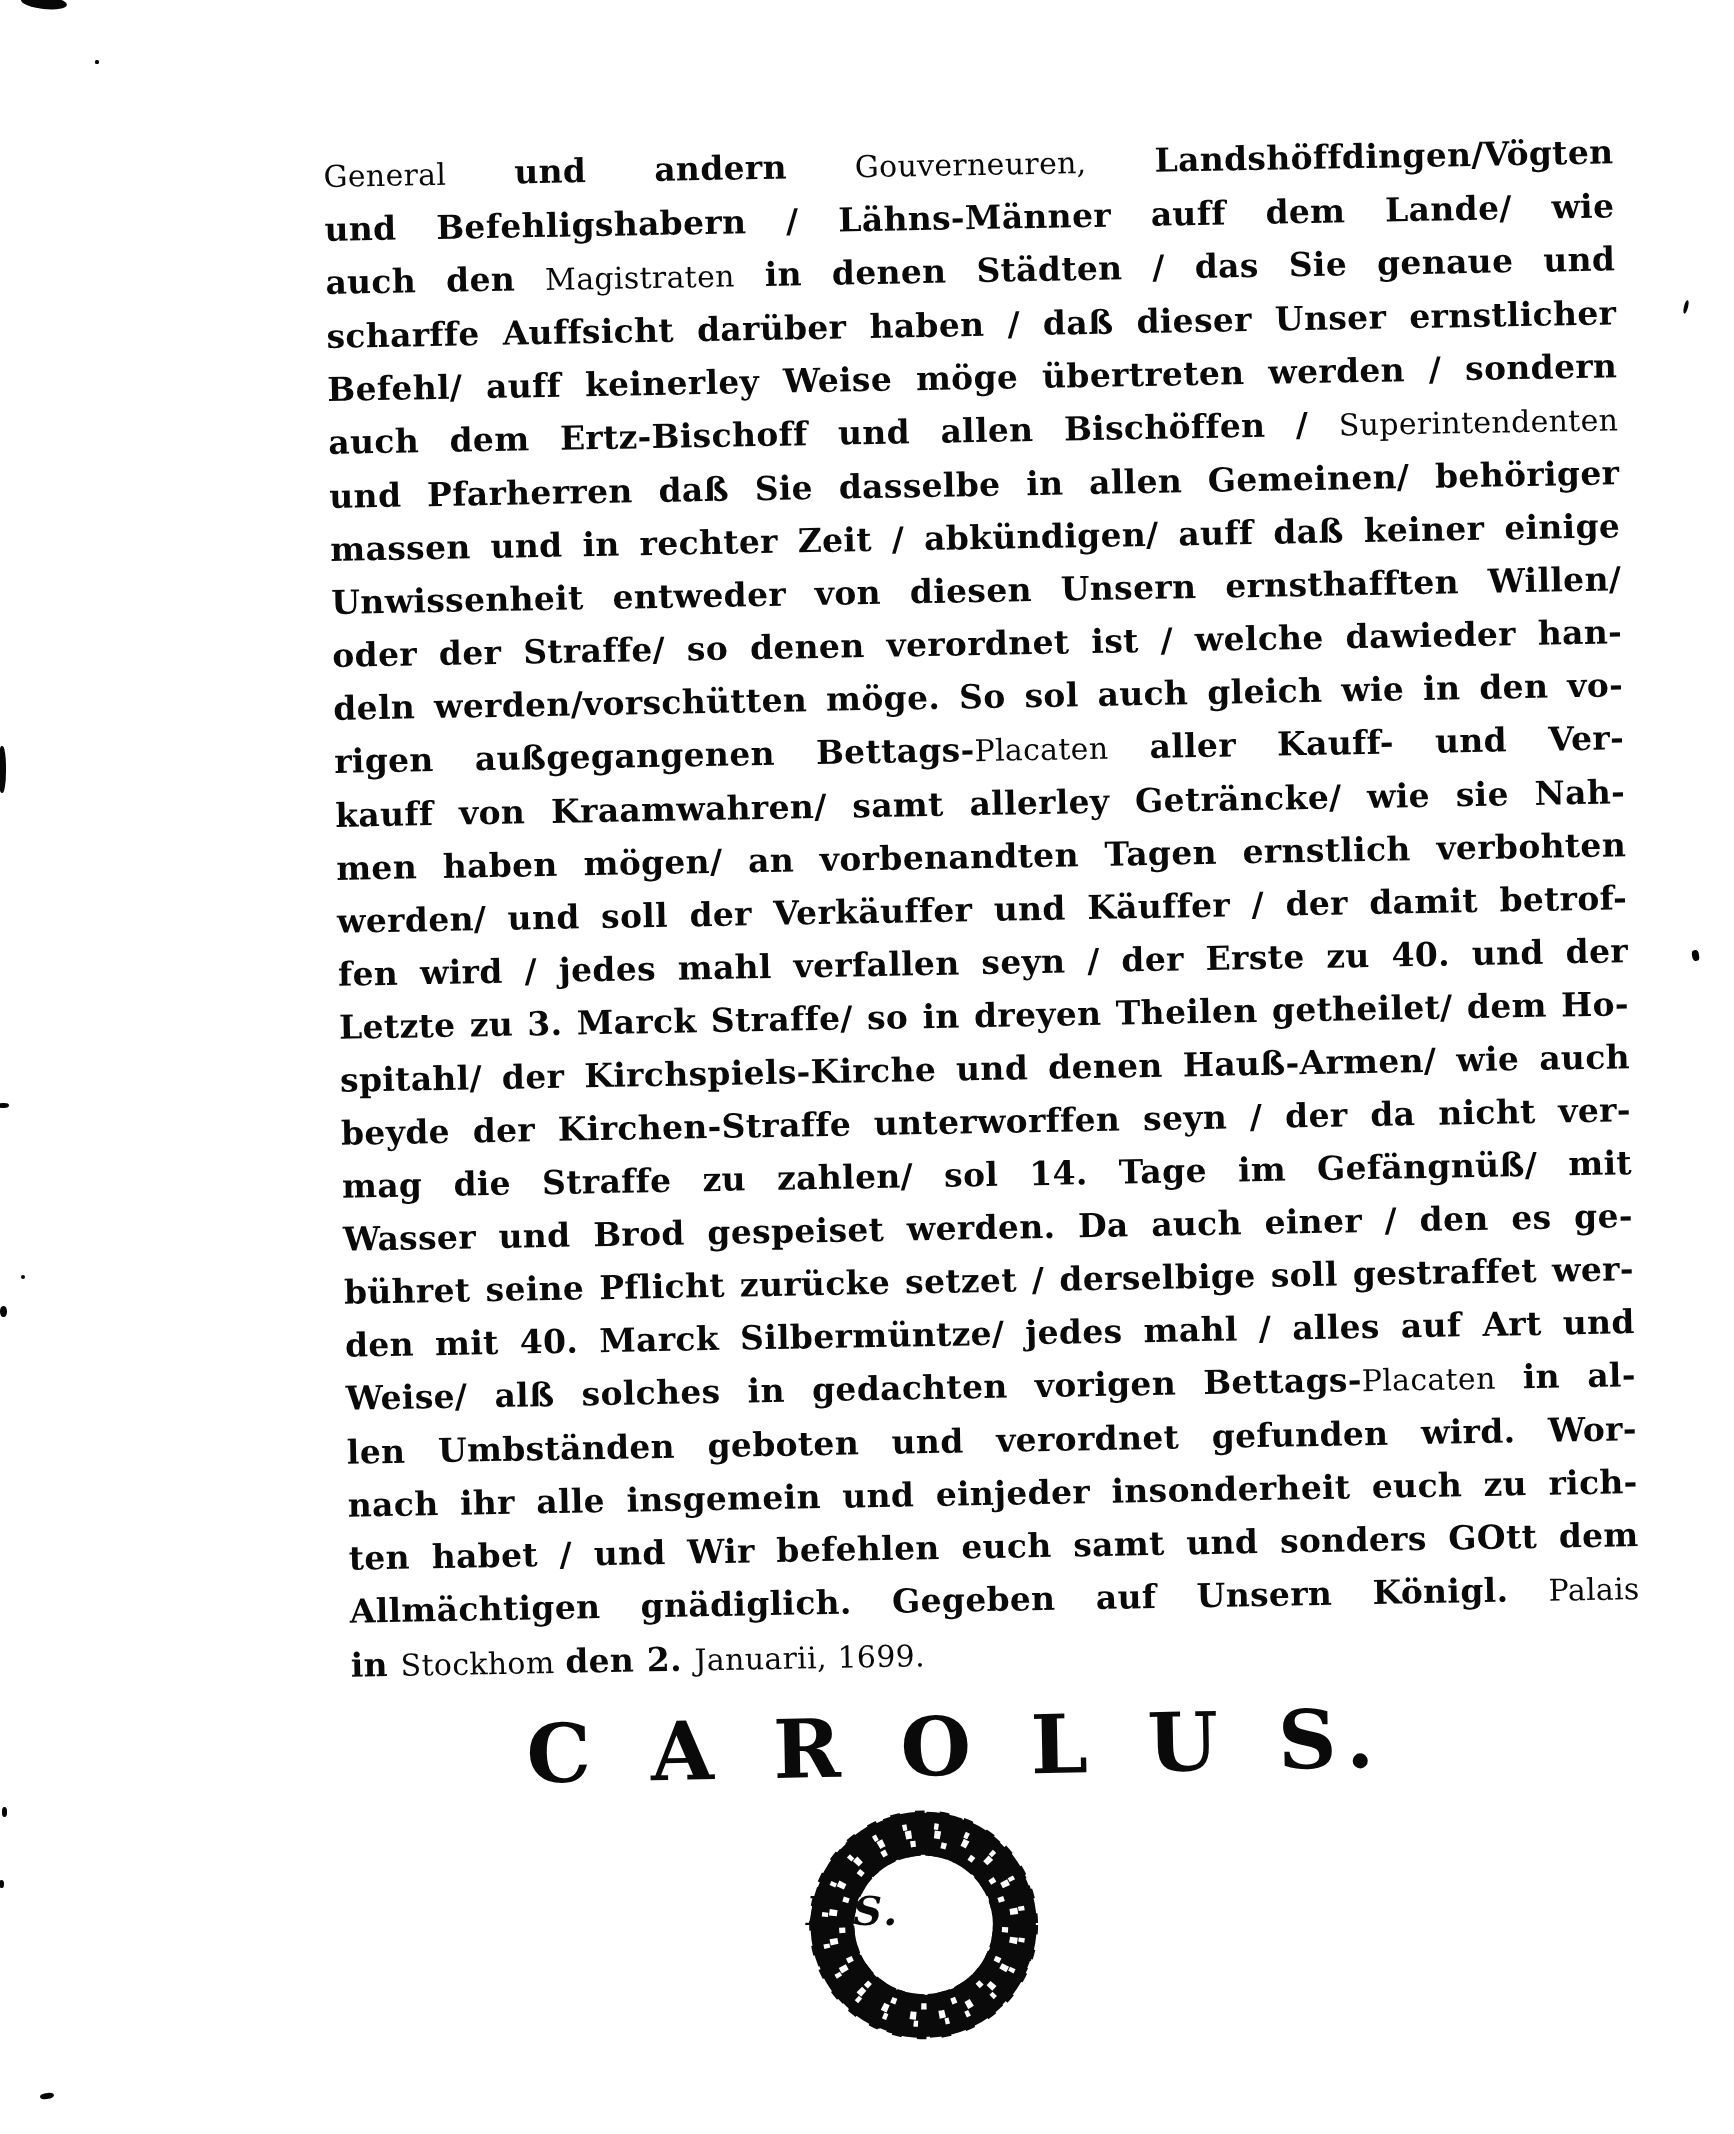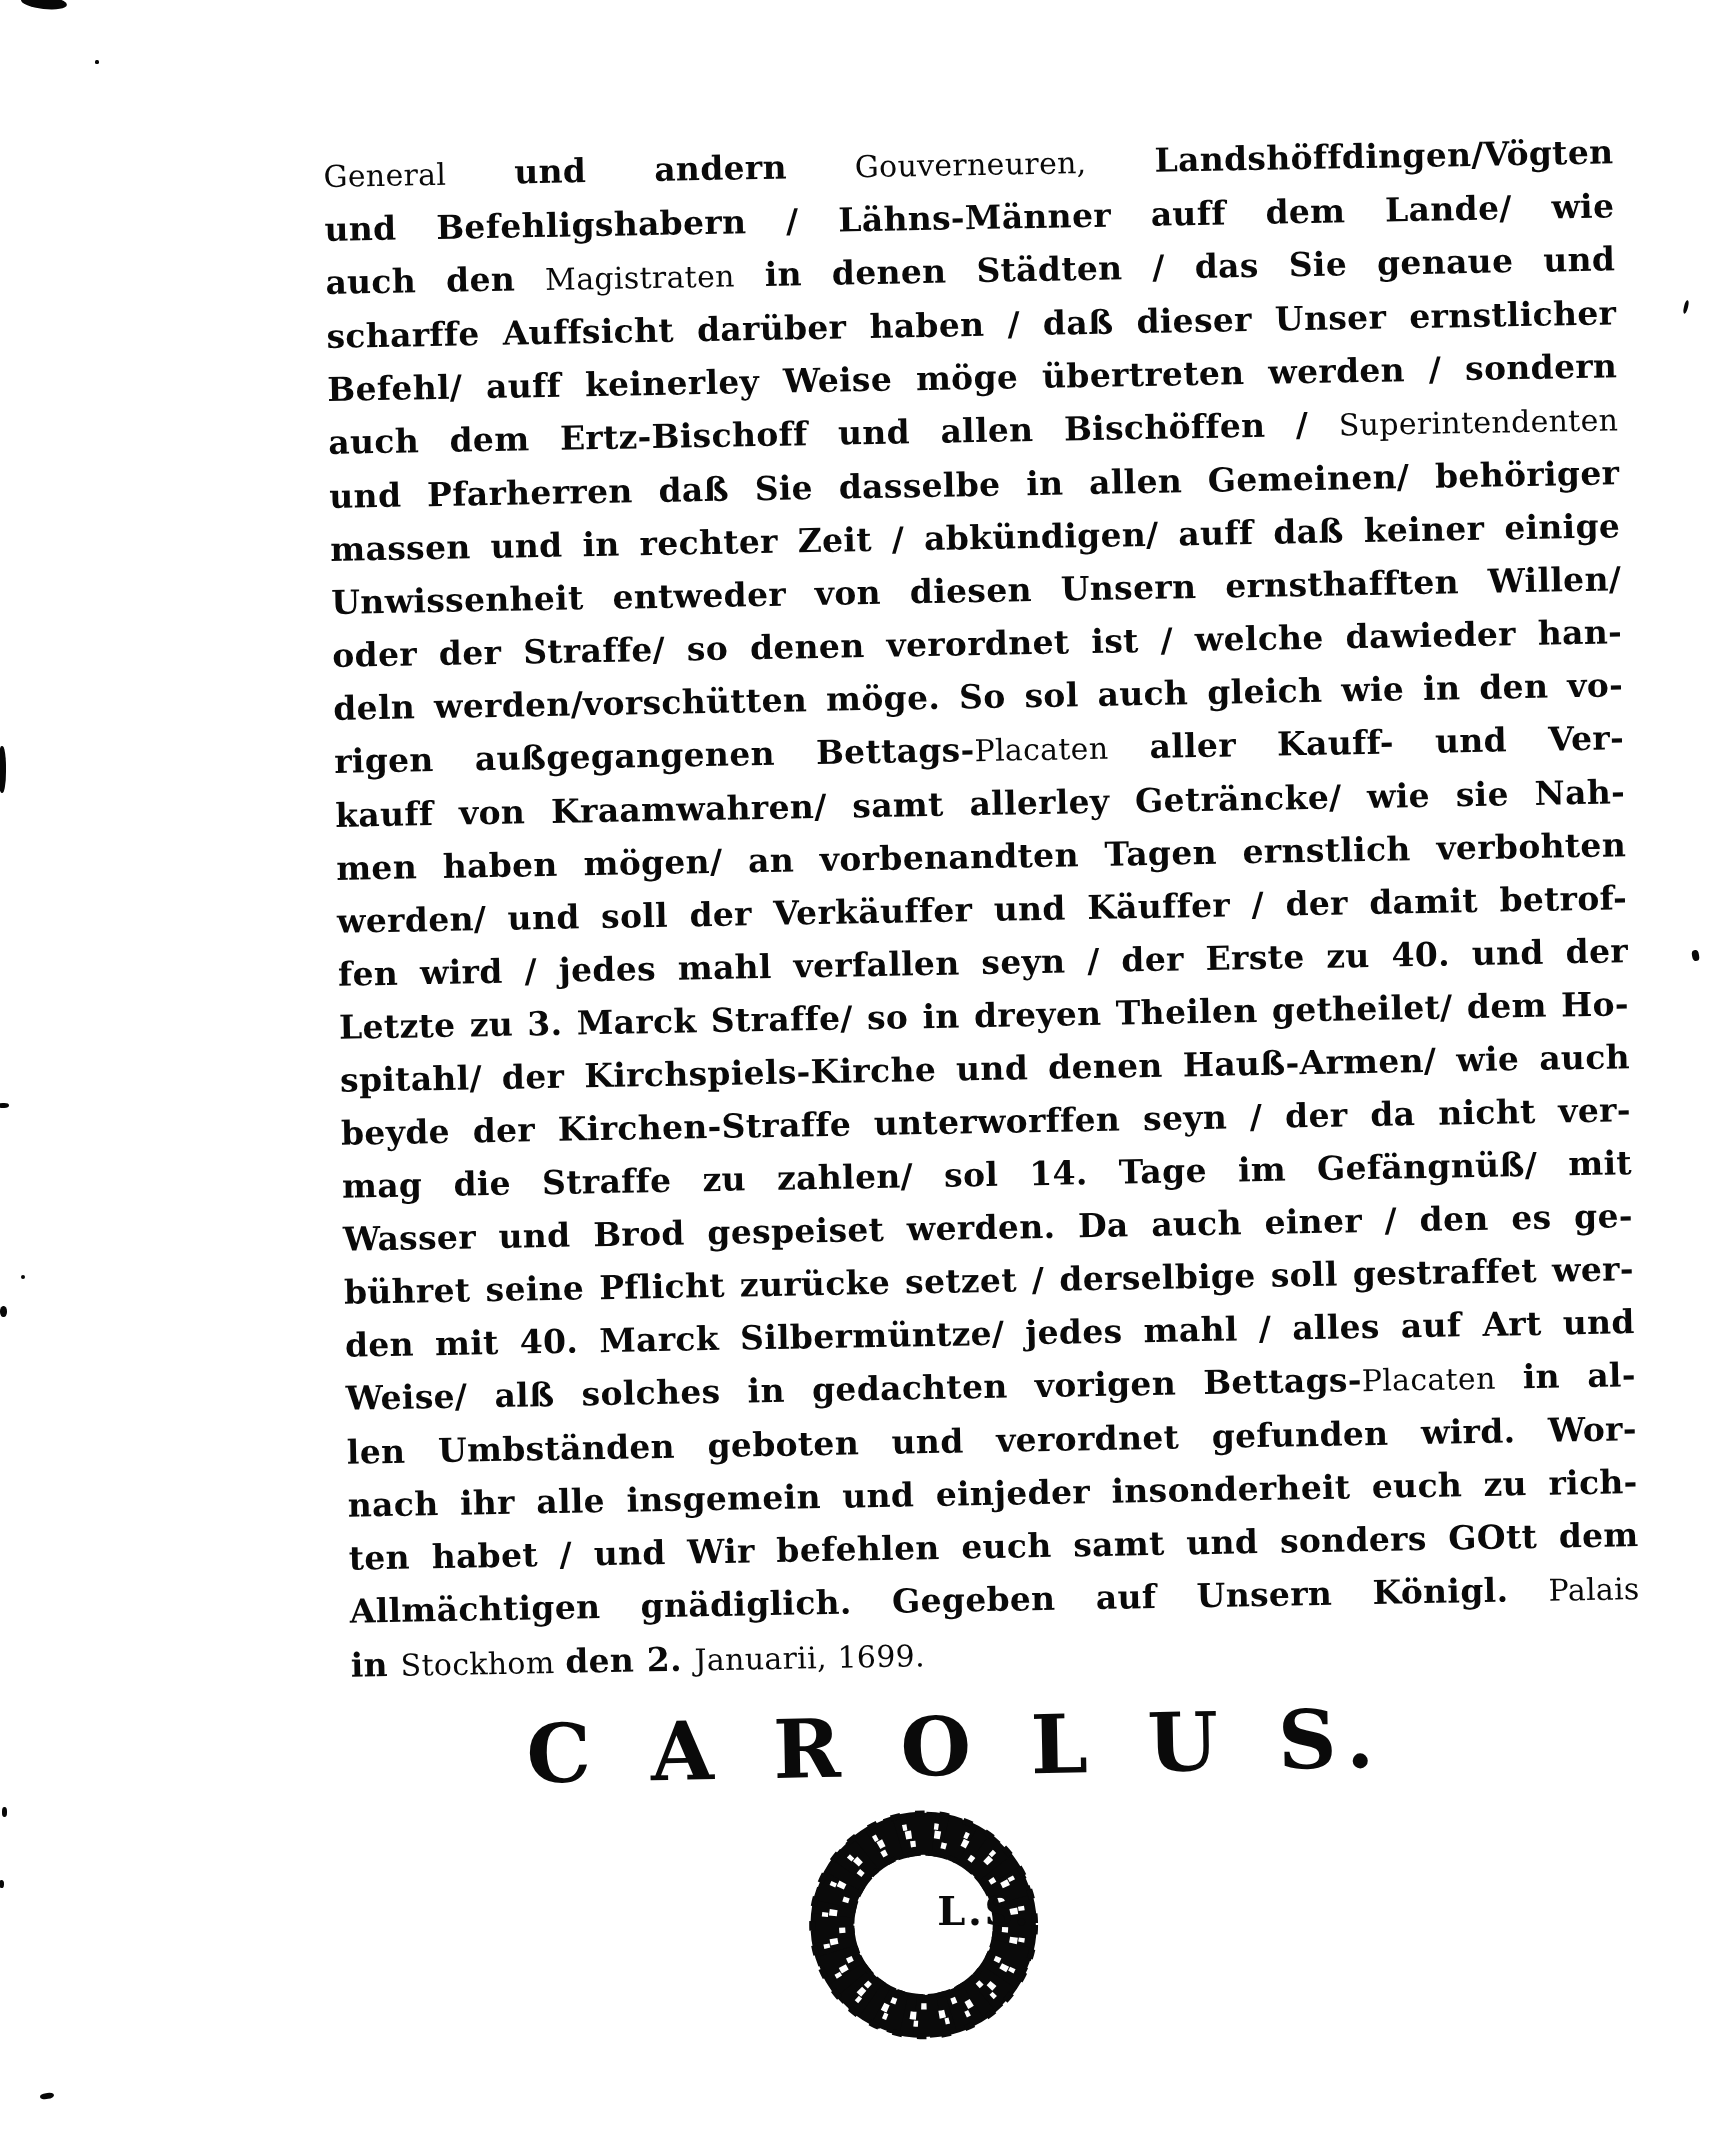--- a/index.html
+++ b/index.html
@@ -58,25 +58,26 @@
   .seal {
     position:absolute;
     left:806px; top:1803px;
     width:237px; height:242px;
   }
   .seal svg { position:absolute; left:0; top:0; }
   .seal-label {
     position:absolute;
     left:0; top:84px;
     width:225px;
-    text-align:right;
+    text-align:left;
     font-size:40px;
     font-weight:700;
     letter-spacing:2.6px;
     color:var(--ink,#0a0a0a);
+    font-style:italic;
   }
   
   .speck { position:absolute; background:#070707; border-radius:45%; }
   .sp1 { left:21px;  top:-4.4px;   width:46px; height:13px; transform:rotate(6deg); border-radius:50%; }
   .sp2 { left:-1.8px;  top:746px;  width:8px;  height:47px; }
   .sp3 { left:-1.8px;  top:1103px; width:10.5px; height:5.3px; }
   .sp4 { left:21px;  top:1275px; width:4.4px;  height:4.4px; }
   .sp5 { left:1684px;top:300px;  width:4.4px;  height:14px; transform:rotate(14deg); }
   .sp6 { left:1692px;top:950px; width:7px;  height:10.5px; transform:rotate(-10deg); }
   .sp7 { left:0px;   top:1306px; width:7px;  height:11.4px; }

